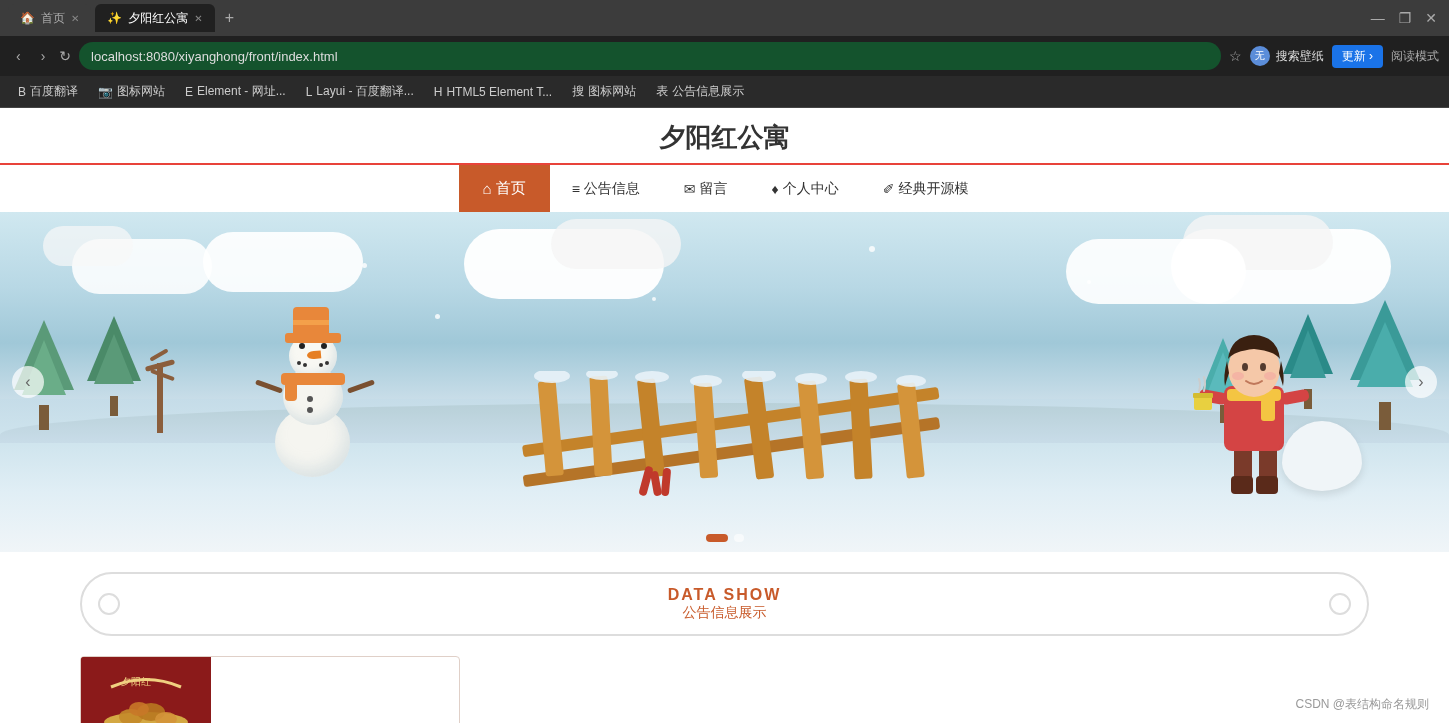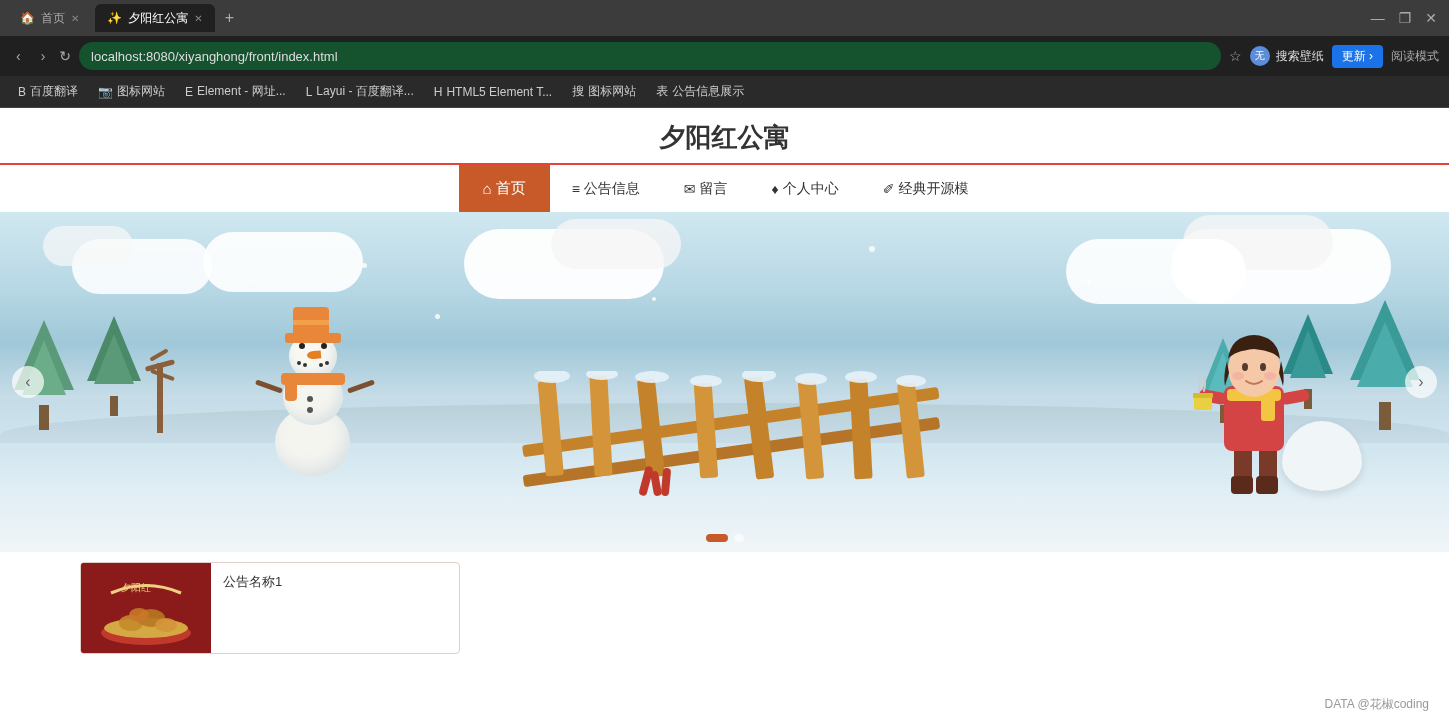--- a/index.html
+++ b/index.html
@@ -660,20 +660,26 @@
       <span>›</span>
     </div>
 
     <div class="carousel-indicators">
       <div class="indicator active"></div>
       <div class="indicator inactive"></div>
     </div>
 
   </div>
 
+  <div class="data-show-section">
+    <div class="data-show-banner">
+      <div class="data-show-en">DATA SHOW</div>
+      <div class="data-show-cn">公告信息展示</div>
+    </div>
+  </div>
 
   <div class="announcements-section">
     <div class="announcement-card">
       <div class="announcement-img">
 
         <svg width="130" height="90" viewBox="0 0 130 90">
 
           <rect width="130" height="90" fill="#8b1a1a"></rect>
 
           <ellipse cx="65" cy="70" rx="45" ry="12" fill="#c0392b"></ellipse>
@@ -681,23 +687,20 @@
 
           <ellipse cx="50" cy="60" rx="12" ry="8" fill="#c4892a" opacity="0.9"></ellipse>
           <ellipse cx="70" cy="55" rx="14" ry="9" fill="#b87820" opacity="0.9"></ellipse>
           <ellipse cx="85" cy="62" rx="11" ry="7" fill="#d4943a" opacity="0.9"></ellipse>
           <ellipse cx="58" cy="52" rx="10" ry="7" fill="#c87828" opacity="0.9"></ellipse>
 
           <path d="M30,30 Q65,15 100,30" fill="none" stroke="#f0d080" stroke-width="3"></path>
           <text x="40" y="28" fill="#f0d080" font-size="10" font-family="serif">夕阳红</text>
         </svg>
       </div>
-      <div class="announcement-content">
-        <div class="announcement-title">公告名称1</div>
-      </div>
     </div>
   </div>
 
 </div>
 
 <div class="site-footer">
-  <span>DATA @花椒coding</span>
+  <span>CSDN @表结构命名规则</span>
 </div>
 
 </body></html>

